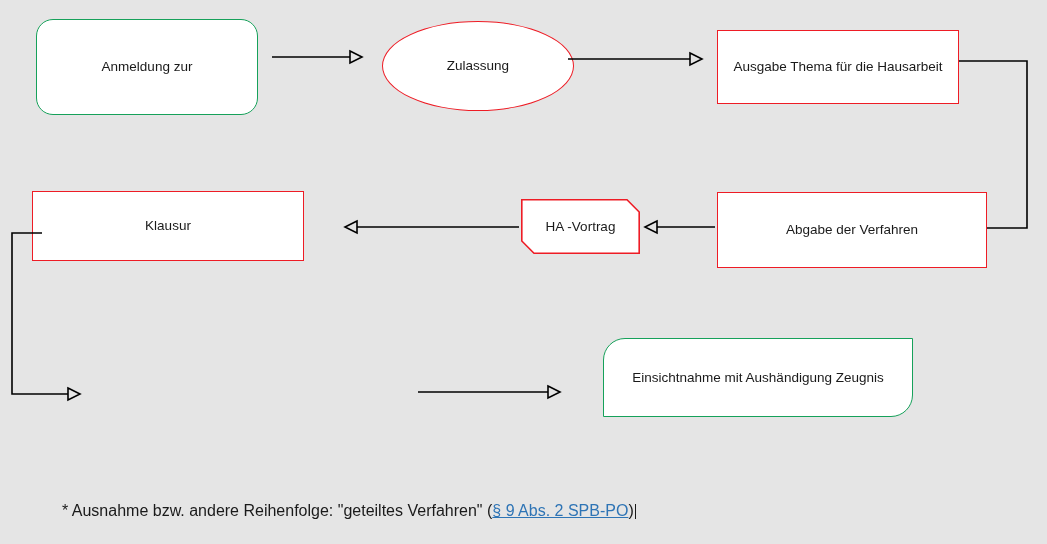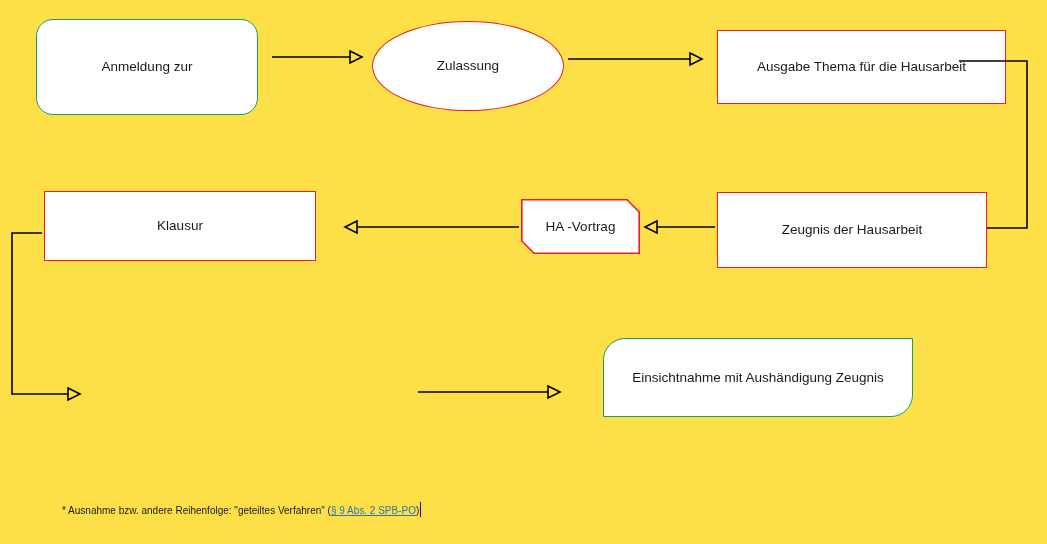--- a/index.html
+++ b/index.html
@@ -8,21 +8,21 @@
     background: #ffffff;
   }
   body {
     font-family: "Liberation Sans", sans-serif;
     -webkit-font-smoothing: antialiased;
   }
   #canvas {
     position: relative;
     width: 1047px;
     height: 544px;
-    background: #fde047;
+    background: #e5e5e5;
     overflow: hidden;
   }
   .node {
     position: absolute;
     box-sizing: border-box;
     display: flex;
     align-items: center;
     justify-content: center;
     text-align: center;
     color: #1a1a1a;
@@ -58,21 +58,21 @@
     color: #1a1a1a;
   }
 
   
   .conn { position: absolute; overflow: visible; }
   .conn path, .conn line { fill: none; stroke: #000000; stroke-width: 1.6px; }
 
   
   .footnote {
     position: absolute;
-    font-size: 10px;
+    font-size: 16px;
     color: #1a1a1a;
     white-space: nowrap;
   }
   .footnote .lnk {
     color: #2e74b5;
     text-decoration: underline;
   }
   .caret {
     display: inline-block;
     width: 1px;
@@ -89,60 +89,60 @@
 
   <div class="node round-green" style="left:36px; top:19px; width:222px; height:96px;">
     <span class="label"><span>Anmeldung zur</span><br></span>
   </div>
 
   <svg class="conn" style="left:272px; top:44px; width:92px; height:26px;">
     <line x1="0" y1="13" x2="78" y2="13"></line>
     <path d="M78,7 L90,13 L78,19 Z" fill="#000" stroke="none"></path>
   </svg>
 
-  <div class="node ellipse-red" style="left:372px; top:21px; width:192px; height:90px;">
+  <div class="node ellipse-red" style="left:382px; top:21px; width:192px; height:90px;">
     <span class="label">Zulassung</span>
   </div>
 
   <svg class="conn" style="left:568px; top:46px; width:136px; height:26px;">
     <line x1="0" y1="13" x2="122" y2="13"></line>
     <path d="M122,7 L134,13 L122,19 Z" fill="#000" stroke="none"></path>
   </svg>
 
-  <div class="node rect-red" style="left:717px; top:30px; width:289px; height:74px;">
+  <div class="node rect-red" style="left:717px; top:30px; width:242px; height:74px;">
     <span class="label">Ausgabe Thema für die Hausarbeit</span>
   </div>
 
   <svg class="conn" style="left:959px; top:59px; width:84px; height:175px;">
     <path d="M0,2 L68,2 L68,169 L14,169"></path>
     <path d="M14,163 L2,169 L14,175 Z" fill="#000" stroke="none"></path>
   </svg>
 
   <div class="node rect-red" style="left:717px; top:192px; width:270px; height:76px;">
-    <span class="label">Zeugnis der Hausarbeit</span>
+    <span class="label">Abgabe der Verfahren</span>
   </div>
 
   <svg class="conn" style="left:645px; top:214px; width:72px; height:26px;">
     <line x1="70" y1="13" x2="12" y2="13"></line>
     <path d="M12,7 L0,13 L12,19 Z" fill="#000" stroke="none"></path>
   </svg>
 
   <div class="chamfer-wrap" style="left:521px; top:199px; width:119px; height:55px;">
     <svg viewBox="0 0 119 55" preserveAspectRatio="none">
       <path d="M0.8,0.8 L106,0.8 L118.2,13 L118.2,54.2 L13,54.2 L0.8,42 Z" fill="#ffffff" stroke="#ee1c25" stroke-width="1.6"></path>
     </svg>
     <span class="label">HA -Vortrag</span>
   </div>
 
   <svg class="conn" style="left:345px; top:214px; width:176px; height:26px;">
     <line x1="174" y1="13" x2="12" y2="13"></line>
     <path d="M12,7 L0,13 L12,19 Z" fill="#000" stroke="none"></path>
   </svg>
 
-  <div class="node rect-red" style="left:44px; top:191px; width:272px; height:70px;">
+  <div class="node rect-red" style="left:32px; top:191px; width:272px; height:70px;">
     <span class="label">Klausur</span>
   </div>
 
   <svg class="conn" style="left:10px; top:231px; width:72px; height:172px;">
     <path d="M32,2 L2,2 L2,163 L58,163"></path>
     <path d="M58,157 L70,163 L58,169 Z" fill="#000" stroke="none"></path>
   </svg>
 
 
   <svg class="conn" style="left:418px; top:379px; width:144px; height:26px;">

